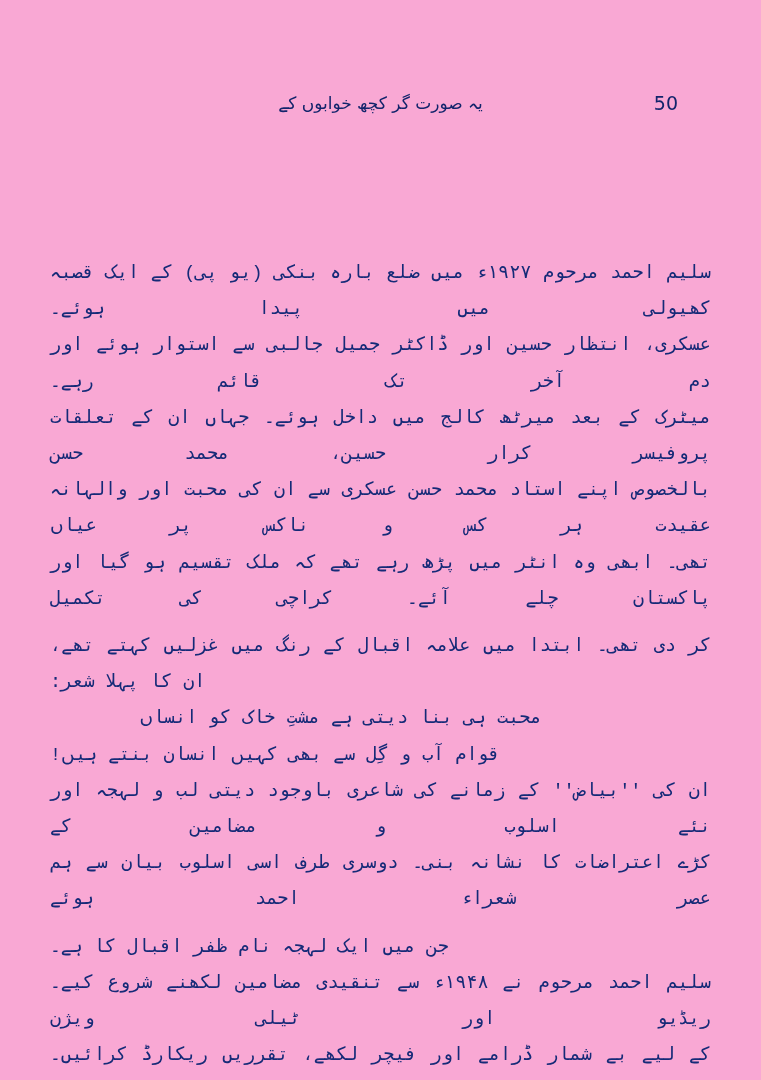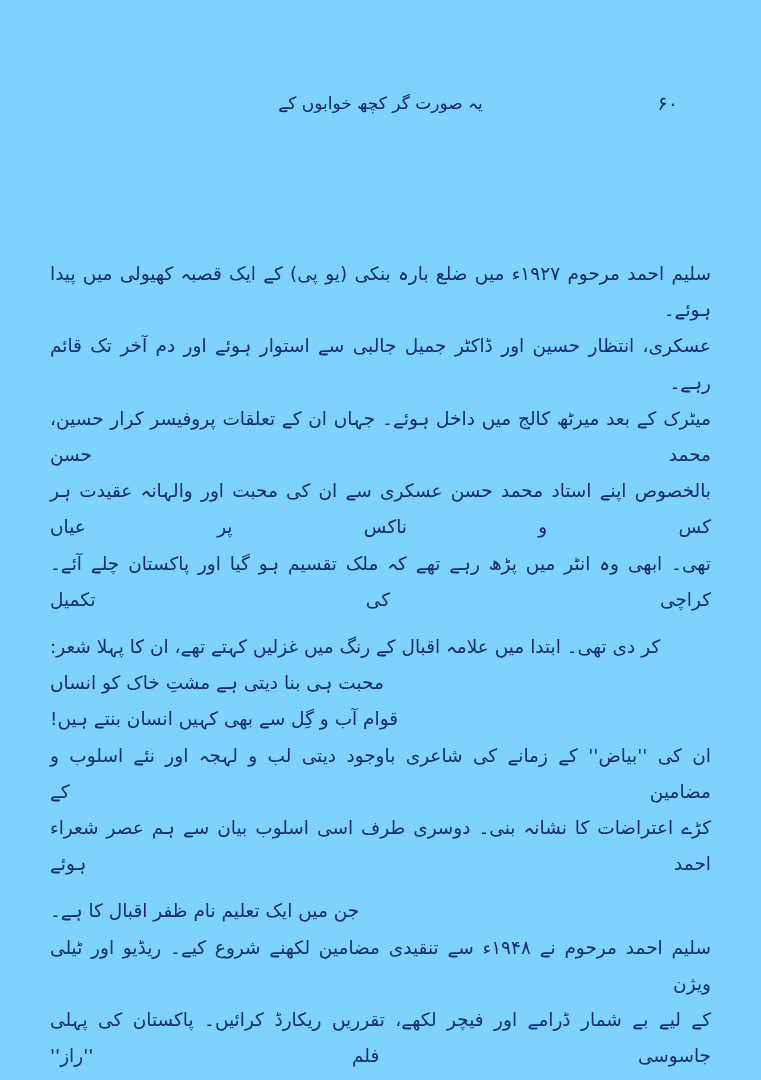--- a/index.html
+++ b/index.html
@@ -4,21 +4,21 @@
 <style>
   html, body {
     margin: 0;
     padding: 0;
     background: #ffffff;
   }
   .page {
     position: relative;
     width: 761px;
     height: 1080px;
-    background: #7dd3fc;
+    background: #f9a8d4;
     overflow: hidden;
     font-family: "DejaVu Sans", sans-serif;
   }
   .page-inner {
     position: absolute;
     left: 48px;
     right: 48px;
     top: 0;
     bottom: 0;
   }
@@ -55,32 +55,33 @@
     position: absolute;
     top: 256px;
     left: 2px;
     right: 2px;
     direction: rtl;
     text-align: justify;
     color: #152a77;
   }
   .para {
     margin: 0 0 0 0;
+    font-family: Liberation Mono, monospace;
   }
   .line {
     display: block;
     font-size: 18.5px;
     line-height: 36.2px;
     color: #152a77;
     white-space: nowrap;
     letter-spacing: 0.1px;
   }
   .line.verse-a {
     padding-right: 80px;
-    text-align: left;
+    text-align: center;
   }
   .line.verse-b {
     padding-right: 110px;
     text-align: left;
   }
   .line.spread {
     display: block;
     text-align: justify;
     text-align-last: justify;
     white-space: normal;
@@ -91,21 +92,21 @@
   }
 </style>
 </head>
 <body>
 
 <div class="page">
   <div class="page-inner">
 
     <div class="header">
       <div class="header-title">یہ صورت گر کچھ خوابوں کے</div>
-      <div class="header-pagenum">۶۰</div>
+      <div class="header-pagenum">50</div>
     </div>
 
     <div class="body-text">
 
       <div class="para">
         <span class="line spread">سلیم احمد مرحوم ۱۹۲۷ء میں ضلع بارہ بنکی (یو پی) کے ایک قصبہ کھیولی میں پیدا ہوئے۔</span>
         <span class="line spread">عسکری، انتظار حسین اور ڈاکٹر جمیل جالبی سے استوار ہوئے اور دم آخر تک قائم رہے۔</span>
         <span class="line spread">میٹرک کے بعد میرٹھ کالج میں داخل ہوئے۔ جہاں ان کے تعلقات پروفیسر کرار حسین، محمد حسن</span>
         <span class="line spread">بالخصوص اپنے استاد محمد حسن عسکری سے ان کی محبت اور والہانہ عقیدت ہر کس و ناکس پر عیاں</span>
         <span class="line spread">تھی۔ ابھی وہ انٹر میں پڑھ رہے تھے کہ ملک تقسیم ہو گیا اور پاکستان چلے آئے۔ کراچی کی تکمیل</span>
@@ -113,21 +114,21 @@
       </div>
 
       <div class="para">
         <span class="line verse-a">محبت ہی بنا دیتی ہے مشتِ خاک  کو انساں</span>
         <span class="line verse-b">قوام آب و گِل سے بھی کہیں انسان بنتے ہیں!</span>
       </div>
 
       <div class="para">
         <span class="line spread">ان کی ''بیاض'' کے زمانے کی شاعری باوجود دیتی لب و لہجہ اور نئے اسلوب و مضامین کے</span>
         <span class="line spread">کڑے اعتراضات کا نشانہ بنی۔ دوسری طرف اسی اسلوب بیان سے ہم عصر شعراء احمد ہوئے</span>
-        <span class="line spread last-left">جن میں ایک تعلیم نام ظفر اقبال کا ہے۔</span>
+        <span class="line spread last-left">جن میں ایک لہجہ نام ظفر اقبال کا ہے۔</span>
       </div>
 
       <div class="para">
         <span class="line spread">سلیم احمد مرحوم نے ۱۹۴۸ء سے تنقیدی مضامین لکھنے شروع کیے۔ ریڈیو اور ٹیلی ویژن</span>
         <span class="line spread">کے لیے بے شمار ڈرامے اور فیچر لکھے، تقرریں ریکارڈ کرائیں۔ پاکستان کی پہلی جاسوسی فلم ''راز''</span>
 
       </div>
 
     </div>
   </div>

